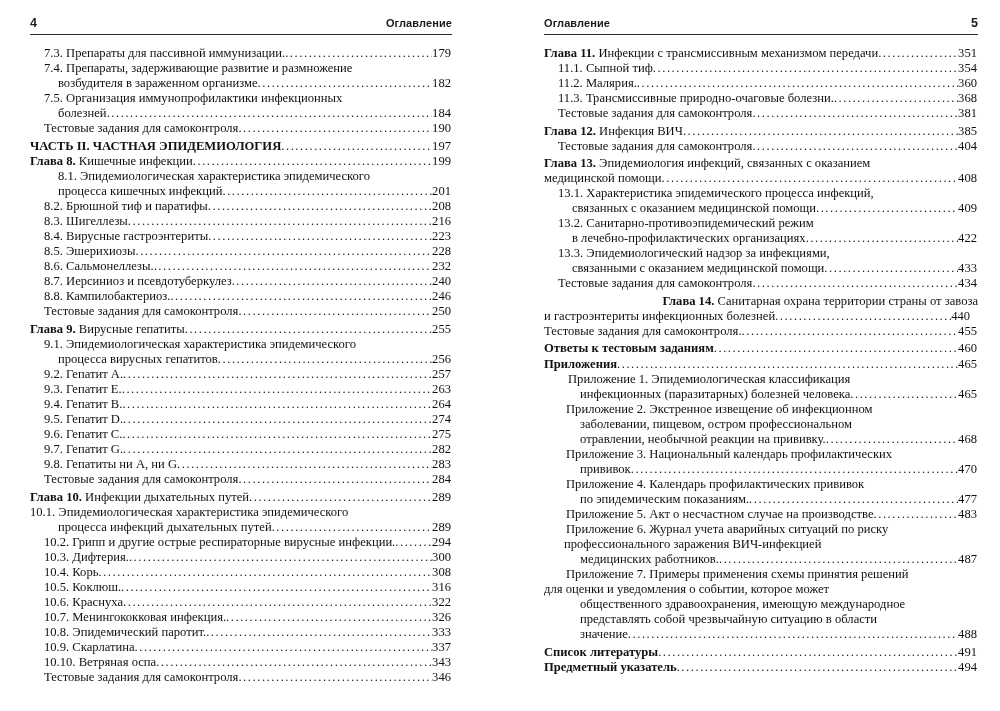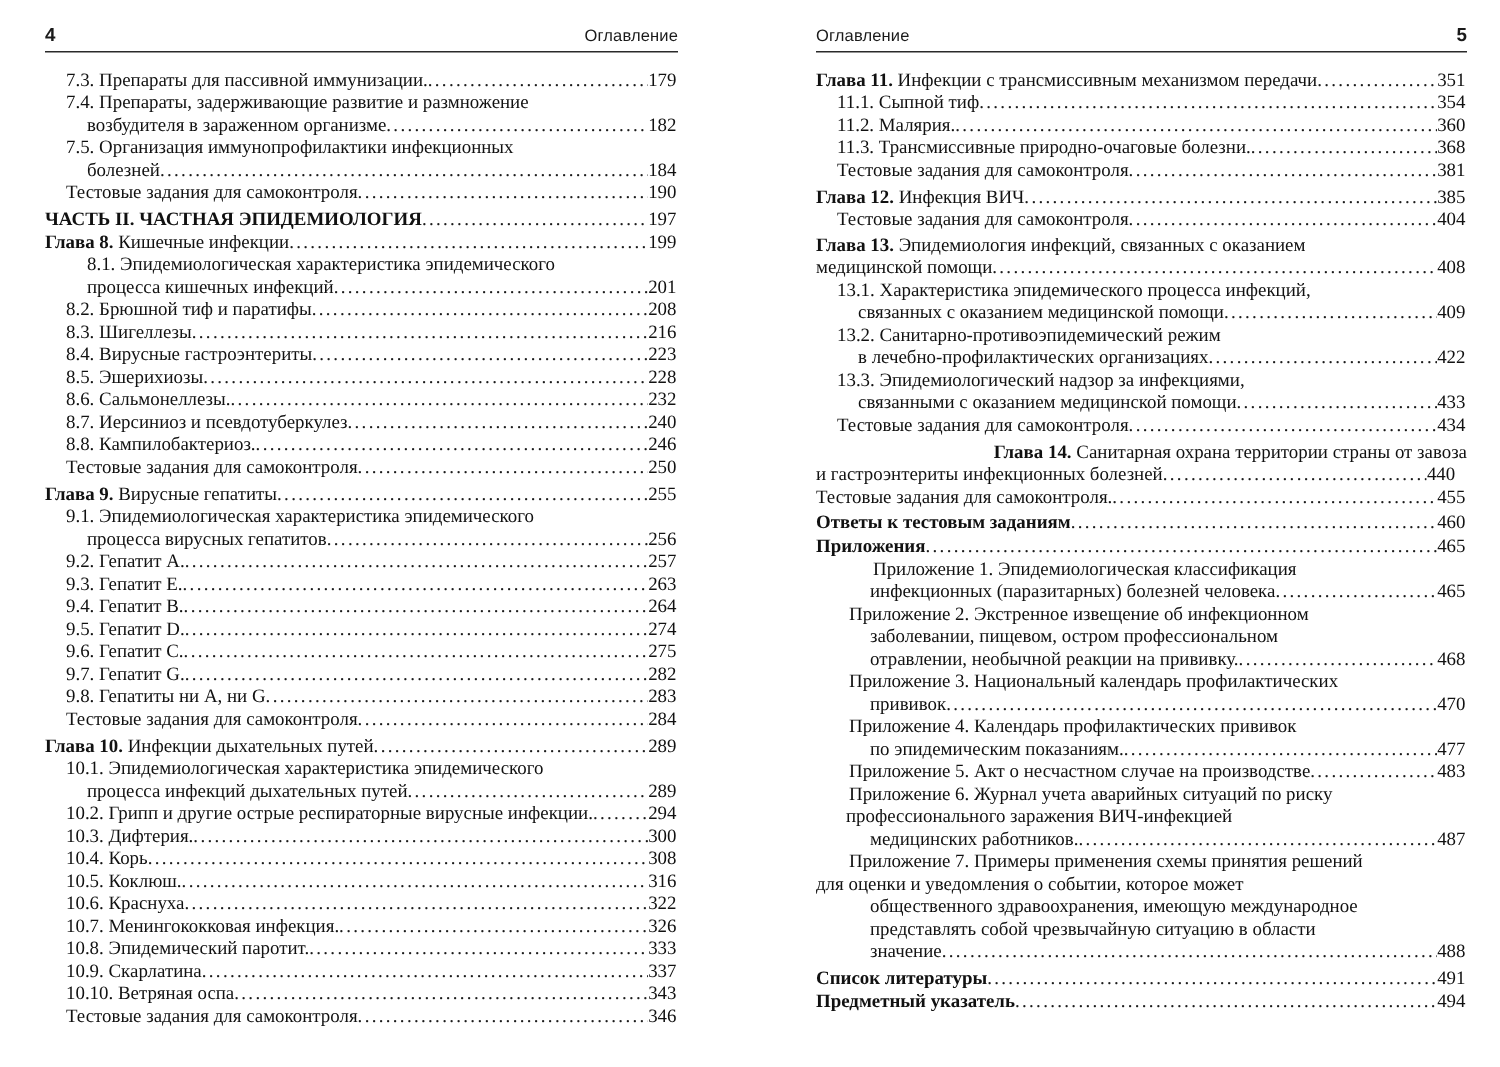--- a/index.html
+++ b/index.html
@@ -47,21 +47,21 @@
     color: #1a1a1a;
     padding-bottom: 4px;
     border-bottom: 1.6px solid #2a2a2a;
     margin-bottom: 11px;
   }
   .runhead .folio {
     font-weight: bold;
     font-size: 12.5px;
   }
   .runhead .title {
-    font-weight: normal;
+    font-weight: bold;
   }
   .runhead.left .folio { margin-right: auto; }
   .runhead.left .title { margin-left: auto; }
   .runhead.right .title { margin-right: auto; }
   .runhead.right .folio { margin-left: auto; }
 
   
   .toc {
     font-size: 12.6px;
     line-height: 15.05px;
@@ -129,21 +129,21 @@
         <div class="entry" style="margin-left: 28px;"><span class="etext">процесса вирусных гепатитов</span><span class="leader"><span class="dots" style="width: 214.281px;"> ............................................................................................................................................</span><span class="pg">256</span></span></div>
         <div class="entry" style="margin-left: 14px;"><span class="etext"><span>9.2.</span> Гепатит A.</span><span class="leader"><span class="dots" style="width: 309.016px;"> ............................................................................................................................................</span><span class="pg">257</span></span></div>
         <div class="entry" style="margin-left: 14px;"><span class="etext"><span>9.3.</span> Гепатит E.</span><span class="leader"><span class="dots" style="width: 310.406px;"> ............................................................................................................................................</span><span class="pg">263</span></span></div>
         <div class="entry" style="margin-left: 14px;"><span class="etext"><span>9.4.</span> Гепатит B.</span><span class="leader"><span class="dots" style="width: 309.703px;"> ............................................................................................................................................</span><span class="pg">264</span></span></div>
         <div class="entry" style="margin-left: 14px;"><span class="etext"><span>9.5.</span> Гепатит D.</span><span class="leader"><span class="dots" style="width: 309.016px;"> ............................................................................................................................................</span><span class="pg">274</span></span></div>
         <div class="entry" style="margin-left: 14px;"><span class="etext"><span>9.6.</span> Гепатит C.</span><span class="leader"><span class="dots" style="width: 309.703px;"> ............................................................................................................................................</span><span class="pg">275</span></span></div>
         <div class="entry" style="margin-left: 14px;"><span class="etext"><span>9.7.</span> Гепатит G.</span><span class="leader"><span class="dots" style="width: 309.016px;"> ............................................................................................................................................</span><span class="pg">282</span></span></div>
         <div class="entry" style="margin-left: 14px;"><span class="etext"><span>9.8.</span> Гепатиты ни A, ни G</span><span class="leader"><span class="dots" style="width: 255.047px;"> ............................................................................................................................................</span><span class="pg">283</span></span></div>
         <div class="entry" style="margin-left: 14px;"><span class="etext">Тестовые задания для самоконтроля</span><span class="leader"><span class="dots" style="width: 193.719px;"> ............................................................................................................................................</span><span class="pg">284</span></span></div>
         <div class="entry sp-before" style="margin-left: 0px;"><span class="etext"><span class="b">Глава 10.</span> Инфекции дыхательных путей</span><span class="leader"><span class="dots" style="width: 183.031px;"> ............................................................................................................................................</span><span class="pg">289</span></span></div>
-        <div class="entry" style="margin-left: 14px;"><span class="etext"><span>10.1.</span> Эпидемиологическая характеристика эпидемического</span></div>
+        <div class="entry" style=""><span class="etext"><span>10.1.</span> Эпидемиологическая характеристика эпидемического</span></div>
         <div class="entry" style="margin-left: 28px;"><span class="etext">процесса инфекций дыхательных путей</span><span class="leader"><span class="dots" style="width: 160.438px;"> ............................................................................................................................................</span><span class="pg">289</span></span></div>
         <div class="entry" style="margin-left: 14px;"><span class="etext"><span>10.2.</span> Грипп и другие острые респираторные вирусные инфекции.</span><span class="leader"><span class="dots" style="width: 36.8438px;"> ............................................................................................................................................</span><span class="pg">294</span></span></div>
         <div class="entry" style="margin-left: 14px;"><span class="etext"><span>10.3.</span> Дифтерия.</span><span class="leader"><span class="dots" style="width: 303.203px;"> ............................................................................................................................................</span><span class="pg">300</span></span></div>
         <div class="entry" style="margin-left: 14px;"><span class="etext"><span>10.4.</span> Корь</span><span class="leader"><span class="dots" style="width: 333.656px;"> ............................................................................................................................................</span><span class="pg">308</span></span></div>
         <div class="entry" style="margin-left: 14px;"><span class="etext"><span>10.5.</span> Коклюш.</span><span class="leader"><span class="dots" style="width: 311.031px;"> ............................................................................................................................................</span><span class="pg">316</span></span></div>
         <div class="entry" style="margin-left: 14px;"><span class="etext"><span>10.6.</span> Краснуха</span><span class="leader"><span class="dots" style="width: 309.125px;"> ............................................................................................................................................</span><span class="pg">322</span></span></div>
         <div class="entry" style="margin-left: 14px;"><span class="etext"><span>10.7.</span> Менингококковая инфекция.</span><span class="leader"><span class="dots" style="width: 206.031px;"> ............................................................................................................................................</span><span class="pg">326</span></span></div>
         <div class="entry" style="margin-left: 14px;"><span class="etext"><span>10.8.</span> Эпидемический паротит.</span><span class="leader"><span class="dots" style="width: 225.984px;"> ............................................................................................................................................</span><span class="pg">333</span></span></div>
         <div class="entry" style="margin-left: 14px;"><span class="etext"><span>10.9.</span> Скарлатина</span><span class="leader"><span class="dots" style="width: 297.594px;"> ............................................................................................................................................</span><span class="pg">337</span></span></div>
         <div class="entry" style="margin-left: 14px;"><span class="etext"><span>10.10.</span> Ветряная оспа</span><span class="leader"><span class="dots" style="width: 275.938px;"> ............................................................................................................................................</span><span class="pg">343</span></span></div>
@@ -171,21 +171,21 @@
         <div class="entry" style="margin-left: 14px;"><span class="etext"><span>13.2.</span> Санитарно-противоэпидемический режим</span></div>
         <div class="entry" style="margin-left: 28px;"><span class="etext">в лечебно-профилактических организациях</span><span class="leader"><span class="dots" style="width: 152.484px;"> ............................................................................................................................................</span><span class="pg">422</span></span></div>
         <div class="entry" style="margin-left: 14px;"><span class="etext"><span>13.3.</span> Эпидемиологический надзор за инфекциями,</span></div>
         <div class="entry" style="margin-left: 28px;"><span class="etext">связанными с оказанием медицинской помощи</span><span class="leader"><span class="dots" style="width: 133.766px;"> ............................................................................................................................................</span><span class="pg">433</span></span></div>
         <div class="entry" style="margin-left: 14px;"><span class="etext">Тестовые задания для самоконтроля</span><span class="leader"><span class="dots" style="width: 205.719px;"> ............................................................................................................................................</span><span class="pg">434</span></span></div>
         <div class="entry sp-before" style="margin-left: 0px; text-align: right;"><span class="etext"><span class="b">Глава 14.</span> Санитарная охрана территории страны от завоза</span></div>
         <div class="entry" style="margin-left: 0px;"><span class="etext">и гастроэнтериты инфекционных болезней</span><span class="leader"><span class="dots" style="width: 176.094px;"> ............................................................................................................................................</span><span class="pg">440</span></span></div>
         <div class="entry" style="margin-left: 0px;"><span class="etext">Тестовые задания для самоконтроля.</span><span class="leader"><span class="dots" style="width: 216.578px;"> ............................................................................................................................................</span><span class="pg">455</span></span></div>
         <div class="entry sp-before" style="margin-left: 0px;"><span class="etext"><span class="b">Ответы к тестовым заданиям</span></span><span class="leader"><span class="dots" style="width: 244.344px;"> ............................................................................................................................................</span><span class="pg">460</span></span></div>
         <div class="entry" style="margin-left: 0px;"><span class="etext"><span class="b">Приложения</span></span><span class="leader"><span class="dots" style="width: 341.109px;"> ............................................................................................................................................</span><span class="pg">465</span></span></div>
-        <div class="entry" style="margin-left: 38px;"><span class="etext">Приложение 1. Эпидемиологическая классификация</span></div>
+        <div class="entry" style="margin-left: 24px;"><span class="etext">Приложение 1. Эпидемиологическая классификация</span></div>
         <div class="entry" style="margin-left: 36px;"><span class="etext">инфекционных (паразитарных) болезней человека</span><span class="leader"><span class="dots" style="width: 107.844px;"> ............................................................................................................................................</span><span class="pg">465</span></span></div>
         <div class="entry" style="margin-left: 22px;"><span class="etext">Приложение 2. Экстренное извещение об инфекционном</span></div>
         <div class="entry" style="margin-left: 36px;"><span class="etext">заболевании, пищевом, остром профессиональном</span></div>
         <div class="entry" style="margin-left: 36px;"><span class="etext">отравлении, необычной реакции на прививку.</span><span class="leader"><span class="dots" style="width: 132.375px;"> ............................................................................................................................................</span><span class="pg">468</span></span></div>
         <div class="entry" style="margin-left: 22px;"><span class="etext">Приложение 3. Национальный календарь профилактических</span></div>
         <div class="entry" style="margin-left: 36px;"><span class="etext">прививок</span><span class="leader"><span class="dots" style="width: 327.359px;"> ............................................................................................................................................</span><span class="pg">470</span></span></div>
         <div class="entry" style="margin-left: 22px;"><span class="etext">Приложение 4. Календарь профилактических прививок</span></div>
         <div class="entry" style="margin-left: 36px;"><span class="etext">по эпидемическим показаниям.</span><span class="leader"><span class="dots" style="width: 209.016px;"> ............................................................................................................................................</span><span class="pg">477</span></span></div>
         <div class="entry" style="margin-left: 22px;"><span class="etext">Приложение 5. Акт о несчастном случае на производстве</span><span class="leader"><span class="dots" style="width: 84.5938px;"> ............................................................................................................................................</span><span class="pg">483</span></span></div>
         <div class="entry" style="margin-left: 22px;"><span class="etext">Приложение 6. Журнал учета аварийных ситуаций по риску</span></div>

